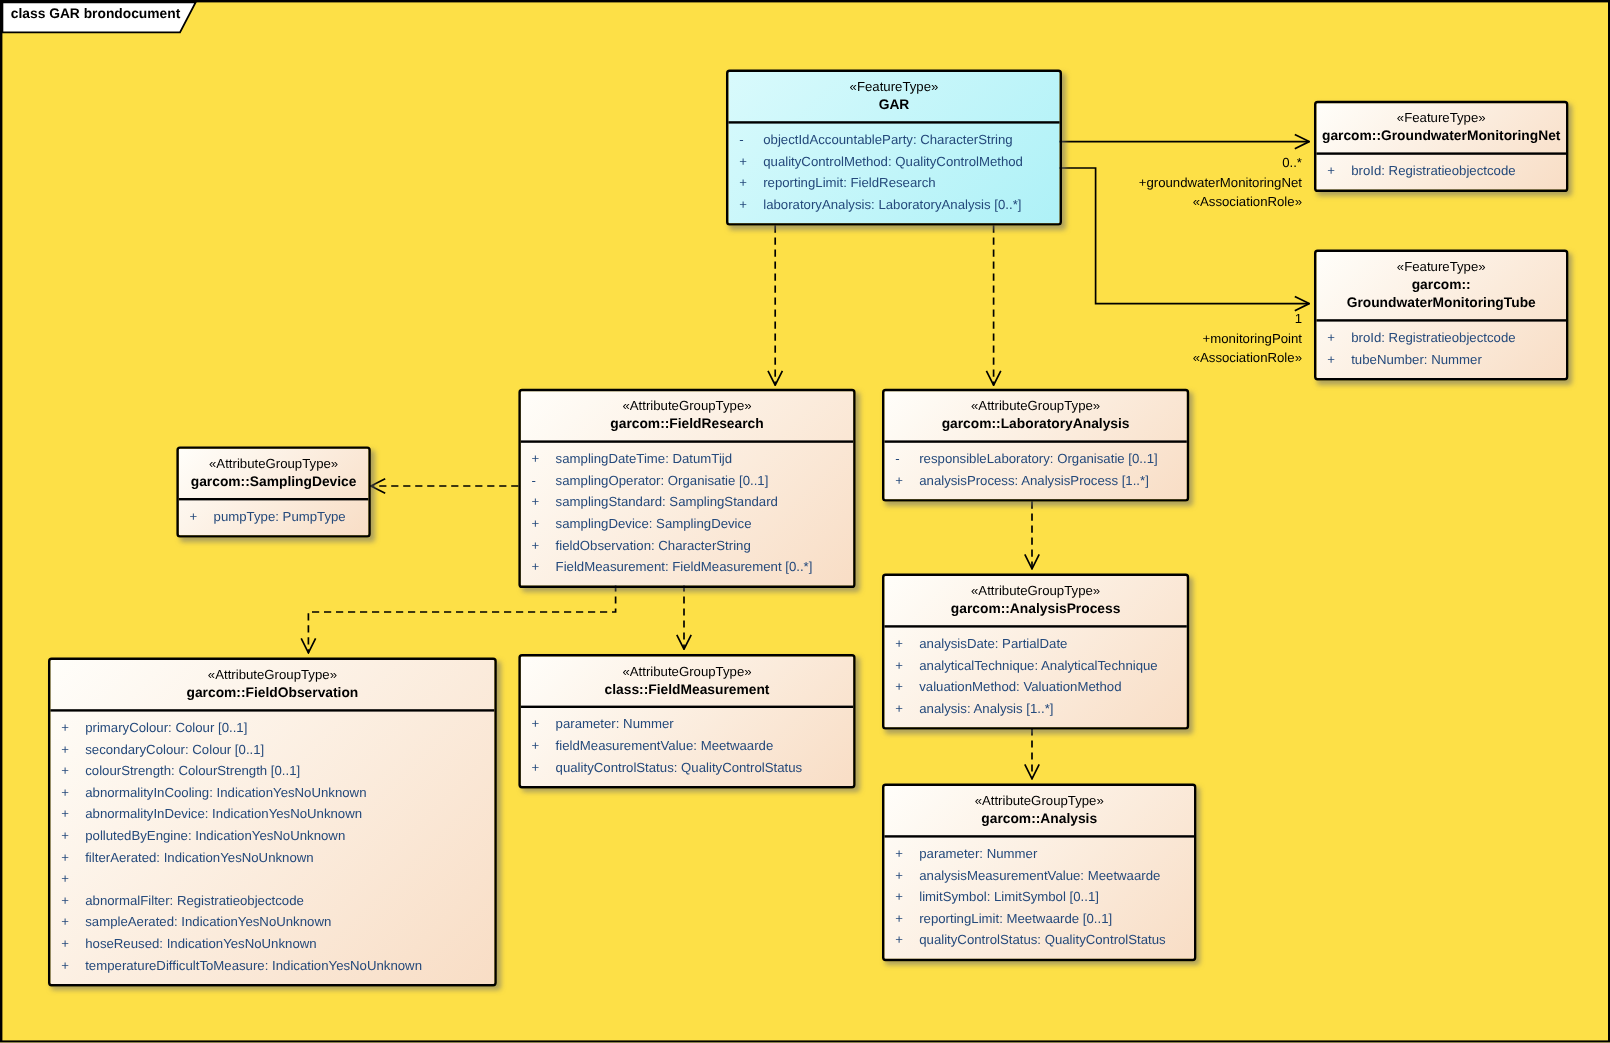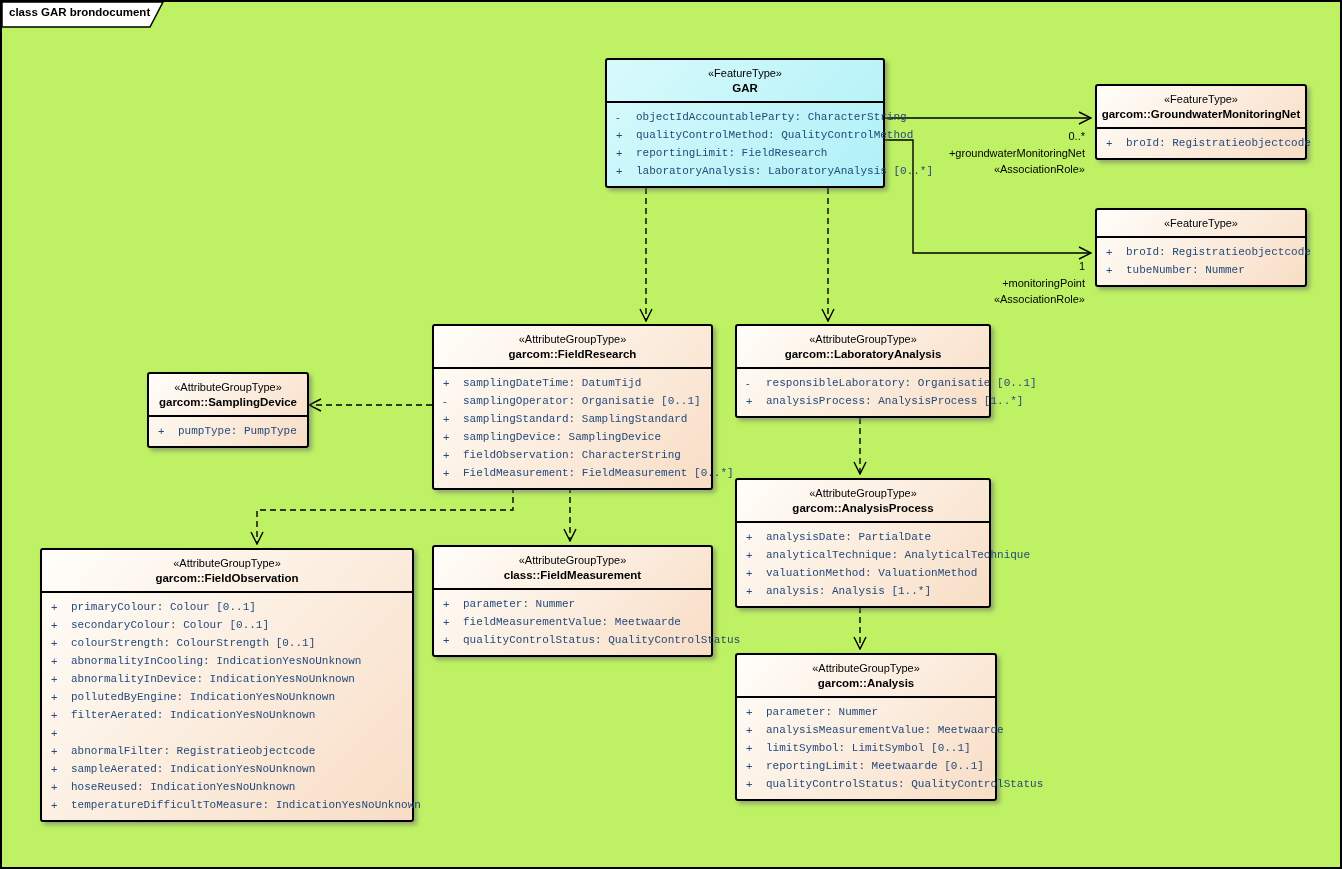--- a/index.html
+++ b/index.html
@@ -1,17 +1,17 @@
 <!DOCTYPE html>
 <html><head>
 <meta charset="utf-8">
 <style>
   html,body{margin:0;padding:0;background:#fff;}
   .canvas{
-    position:relative;width:1342px;height:869px;background:#bef264;
+    position:relative;width:1342px;height:869px;background:#fde047;
     font-family:"Liberation Sans",sans-serif;overflow:hidden;
   }
   .overlay{position:absolute;left:0;top:0;z-index:0;}
   .frame-label{
     position:absolute;left:9px;top:6px;z-index:2;
     font-size:11.5px;font-weight:bold;color:#000;
   }
   .uml-class{
     position:absolute;z-index:1;border:2px solid #000;border-radius:3px;
     box-shadow:3px 3px 4px rgba(110,110,110,.55);
@@ -19,21 +19,21 @@
     font-size:11px;color:#000;
   }
   .uml-class.feature-main{background:linear-gradient(135deg,#d9fafc 0%,#aef1f7 100%);}
   .uml-class .header{
     text-align:center;padding:6px 2px 5px;border-bottom:2px solid #000;line-height:15px;
   }
   .uml-class .cls-name{font-weight:bold;font-size:11.5px;}
   .uml-class .attrs{padding:5px 0 6px;color:#24497b;}
   .attr-row{display:flex;line-height:18px;white-space:nowrap;}
   .attr-row .vis{width:13px;margin-left:9px;flex:none;}
-  .attr-row .txt{padding-left:7px;font-family:Liberation Mono, monospace;}
+  .attr-row .txt{padding-left:7px;}
   .role-label{
     position:absolute;z-index:1;text-align:right;font-size:11px;line-height:16.5px;color:#000;width:220px;
   }
 </style>
 </head>
 <body>
 
 <div class="canvas">
 
   <svg class="overlay" width="1342" height="869" viewBox="0 0 1342 869">
@@ -98,20 +98,24 @@
         <div class="attr-row">
           <span class="vis">+</span>
           <span class="txt">broId: Registratieobjectcode</span>
         </div>
       </div>
   </div>
 
   <div class="uml-class" style="left:1095px;top:208px;width:208px;">
     <div class="header">
       <div class="stereo">«FeatureType»</div>
+      <div class="cls-name">
+          <div>garcom::</div>
+          <div>GroundwaterMonitoringTube</div>
+        </div>
     </div>
     <div class="attrs">
         <div class="attr-row">
           <span class="vis">+</span>
           <span class="txt">broId: Registratieobjectcode</span>
         </div>
         <div class="attr-row">
           <span class="vis">+</span>
           <span class="txt">tubeNumber: Nummer</span>
         </div>

